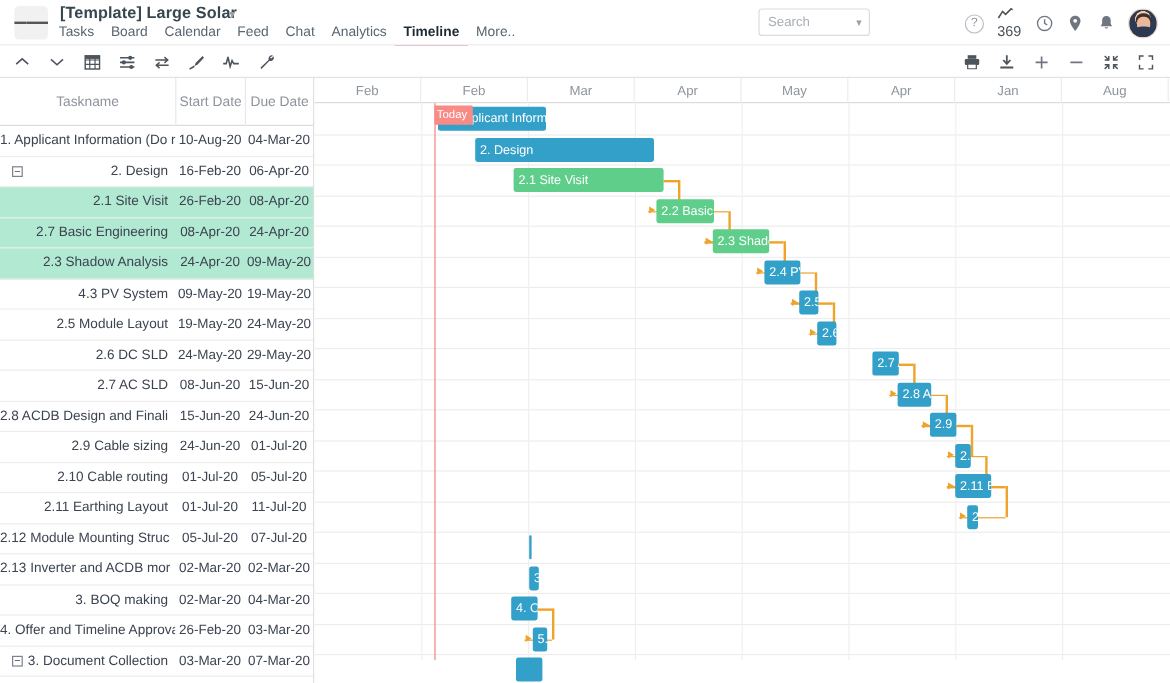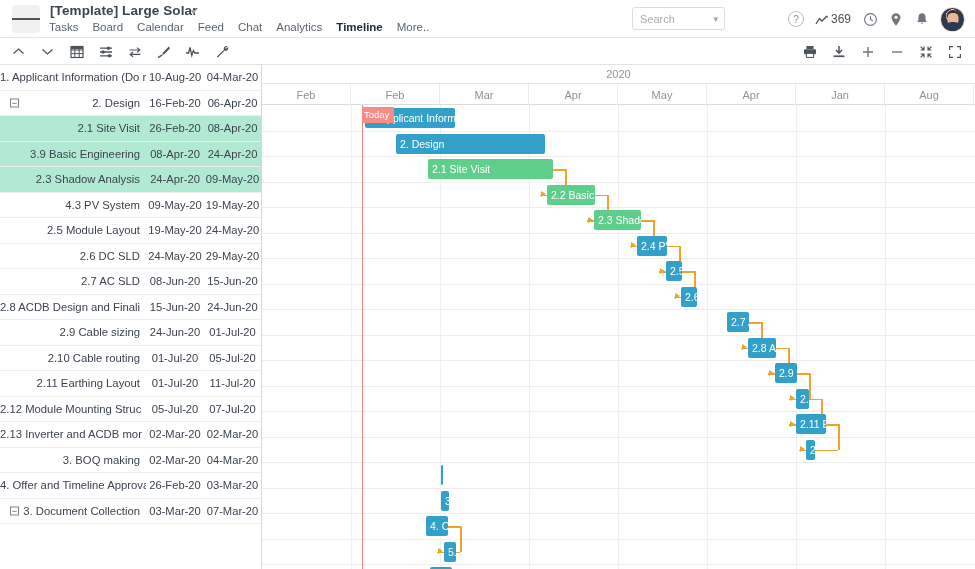--- a/index.html
+++ b/index.html
@@ -68,21 +68,21 @@
   .ticons { position: absolute; right: 10px; top: 6px; display: flex; align-items: center; gap: 0; }
   .ticon {
     width: 26px; height: 26px; display: flex; align-items: center; justify-content: center;
     color: #6f7680; cursor: pointer;
   }
   .help-circ {
     width: 16px; height: 16px; border-radius: 50%; border: 1px solid #b9bec4;
     display:flex; align-items:center; justify-content:center;
     font-size: 10px; color: #8d939a;
   }
-  .pts { display: flex; align-items: flex-end; gap: 2px; font-size: 12px; color: #4a5159; padding: 0 6px; cursor: pointer;}
+  .pts { display: flex; align-items: flex-start; gap: 2px; font-size: 12px; color: #4a5159; padding: 0 6px; cursor: pointer; flex-direction: column;}
   .avatar {
     width: 25px; height: 25px; border-radius: 50%; margin-left: 5px;
     background: radial-gradient(circle at 50% 34%, #f3c9b4 0 34%, rgba(0,0,0,0) 35%),
                 linear-gradient(#2d3b52 0 100%);
     position: relative; overflow: hidden; cursor: pointer;
     border: 1px solid #f0d8cd;
   }
   .avatar::before {
     content:""; position:absolute; left:50%; top:11%; transform:translateX(-50%);
     width: 13px; height: 9px; border-radius: 6px 6px 3px 3px; background: #3e2f27;
@@ -349,39 +349,44 @@
       <svg width="14" height="14" viewBox="0 0 14 14">
           <path d="M5 1.6 H1.6 V5 M9 1.6 H12.4 V5 M5 12.4 H1.6 V9 M9 12.4 H12.4 V9" stroke="#4d545c" stroke-width="1.2" fill="none"></path>
         </svg>
     </div>
   </div>
 </div>
 
 <div class="grid">
 
   <div class="left-pane">
+    <div class="lp-head">
+      <div class="col col-task">Taskname</div>
+      <div class="col col-start">Start Date</div>
+      <div class="col col-due">Due Date</div>
+    </div>
     <div class="lp-rows" id="lp-rows">
         <div class="lrow">
           <div class="cname">1. Applicant Information (Do nc</div>
           <div class="cdate">10-Aug-20</div>
           <div class="cdate due">04-Mar-20</div>
         </div>
         <div class="lrow">
           <span class="toggle">−</span>
           <div class="cname">2. Design</div>
           <div class="cdate">16-Feb-20</div>
           <div class="cdate due">06-Apr-20</div>
         </div>
         <div class="lrow hl">
           <div class="cname">2.1 Site Visit</div>
           <div class="cdate">26-Feb-20</div>
           <div class="cdate due">08-Apr-20</div>
         </div>
         <div class="lrow hl">
-          <div class="cname">3.9 Basic Engineering</div>
+          <div class="cname">2.7 Basic Engineering</div>
           <div class="cdate">08-Apr-20</div>
           <div class="cdate due">24-Apr-20</div>
         </div>
         <div class="lrow hl">
           <div class="cname">2.3 Shadow Analysis</div>
           <div class="cdate">24-Apr-20</div>
           <div class="cdate due">09-May-20</div>
         </div>
         <div class="lrow">
           <div class="cname">4.3 PV System</div>
@@ -446,21 +451,20 @@
         <div class="lrow">
           <span class="toggle">−</span>
           <div class="cname">3. Document Collection</div>
           <div class="cdate">03-Mar-20</div>
           <div class="cdate due">07-Mar-20</div>
         </div>
       </div>
   </div>
 
   <div class="right-pane">
-    <div class="year-row">2020</div>
     <div class="month-row" id="month-row">
         <div class="month-cell">Feb</div>
         <div class="month-cell">Feb</div>
         <div class="month-cell">Mar</div>
         <div class="month-cell">Apr</div>
         <div class="month-cell">May</div>
         <div class="month-cell">Apr</div>
         <div class="month-cell">Jan</div>
         <div class="month-cell">Aug</div>
       </div>

